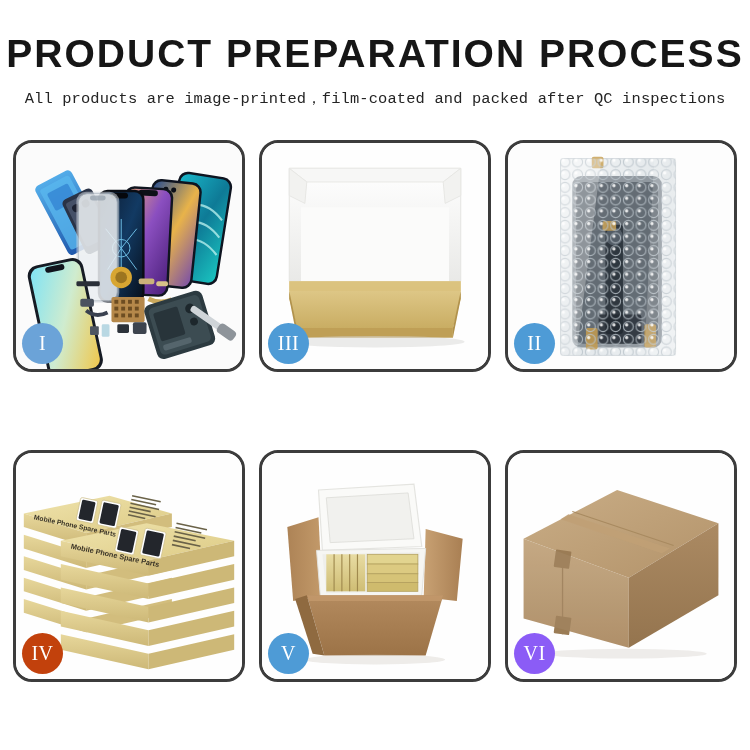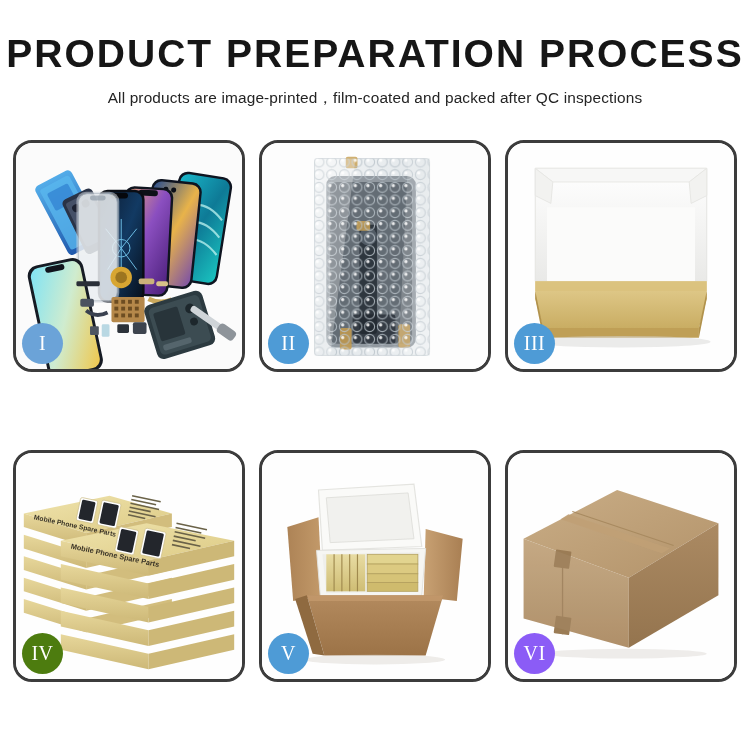--- a/index.html
+++ b/index.html
@@ -29,20 +29,21 @@
     color: #161616;
     margin: 0;
     font-family: "Liberation Sans", sans-serif;
   }
   .page-subtitle {
     font-size: 15.4px;
     font-weight: 400;
     color: #242424;
     margin: 13px 0 0 0;
     letter-spacing: 0.15px;
+    font-family: Liberation Mono, monospace;
   }
 
   
   .grid {
     position: absolute;
     top: 140px;
     left: 13px;
     width: 724px;
     display: grid;
     grid-template-columns: repeat(3, 232px);
@@ -76,21 +77,21 @@
     font-family: "Liberation Serif", serif;
     font-size: 20px;
     line-height: 41px;
     text-align: center;
     letter-spacing: 0.5px;
     z-index: 30;
   }
   .badge.b1 { background: #6ba3d8; }
   .badge.b2 { background: #4e9bd6; }
   .badge.b3 { background: #4e9bd6; }
-  .badge.b4 { background: #4d7c0f; }
+  .badge.b4 { background: #c2410c; }
   .badge.b5 { background: #4e9bd6; }
   .badge.b6 { background: #8b5cf6; }
 
   svg.art { display:block; width:100%; height:100%; }
 </style>
 </head>
 <body>
 
 <div class="header">
   <h1 class="page-title">PRODUCT PREPARATION PROCESS</h1>
@@ -238,20 +239,61 @@
         </g>
       </svg>
     </div>
     <div class="badge b1">I</div>
   </div>
 
   <div class="panel">
     <div class="panel-media">
       <svg class="art" viewBox="0 0 232 232" preserveAspectRatio="xMidYMid slice">
         <defs>
+          <linearGradient id="p3lid" x1="0" y1="0" x2="0" y2="1">
+            <stop offset="0" stop-color="#ffffff"></stop>
+              <stop offset="1" stop-color="#e9e9e7"></stop>
+          </linearGradient>
+          <linearGradient id="p3kraft" x1="0" y1="0" x2="0" y2="1">
+            <stop offset="0" stop-color="#e3cd8f"></stop>
+              <stop offset="1" stop-color="#c9ad63"></stop>
+          </linearGradient>
+          <pattern id="bub3" width="11" height="11" patternUnits="userSpaceOnUse">
+            <circle cx="5.5" cy="5.5" r="4.3" fill="#737b88" stroke="#5d6472" stroke-width="0.9"></circle>
+            <circle cx="4" cy="4" r="1.4" fill="#aab1bb" opacity="0.8"></circle>
+          </pattern>
+        </defs>
+        <rect width="232" height="232" fill="#fefefe"></rect>
+
+        <path d="M28 26 L204 26 L204 142 L28 142 Z" fill="url(#p3lid)" stroke="#e3e3e0" stroke-width="1"></path>
+        <path d="M28 26 L46 40 L186 40 L204 26 Z" fill="#f7f7f6" stroke="#e8e8e5" stroke-width="1"></path>
+        <path d="M28 26 L28 54 L44 62 L46 40 Z" fill="#f2f2f0" stroke="#e6e6e3" stroke-width="1"></path>
+        <path d="M204 26 L204 54 L188 62 L186 40 Z" fill="#f2f2f0" stroke="#e6e6e3" stroke-width="1"></path>
+
+        <rect x="40" y="66" width="152" height="76" fill="#fbfbfa"></rect>
+
+        <path d="M38 146 L194 146 L188 178 L44 178 Z" fill="url(#bub3)"></path>
+
+        <path d="M28 142 L204 142 L204 160 L196 190 L36 190 L28 160 Z" fill="url(#p3kraft)"></path>
+        <path d="M36 190 L196 190 L196 200 L36 200 Z" fill="#bf9f56"></path>
+        <path d="M28 142 L204 142 L204 152 L28 152 Z" fill="#d9c07c" opacity="0.8"></path>
+
+        <path d="M28 152 L36 190 L36 200 L28 160 Z" fill="#b1924c"></path>
+        <path d="M204 152 L196 190 L196 200 L204 160 Z" fill="#b1924c"></path>
+
+        <ellipse cx="116" cy="204" rx="92" ry="6" fill="#d8d8d6" opacity="0.5"></ellipse>
+      </svg>
+    </div>
+    <div class="badge b3">III</div>
+  </div>
+
+  <div class="panel">
+    <div class="panel-media">
+      <svg class="art" viewBox="0 0 232 232" preserveAspectRatio="xMidYMid slice">
+        <defs>
           <linearGradient id="p2bag" x1="0" y1="0" x2="1" y2="1">
             <stop offset="0" stop-color="#f3f5f6"></stop>
               <stop offset="0.5" stop-color="#e2e7ea"></stop>
               <stop offset="1" stop-color="#eef1f3"></stop>
           </linearGradient>
           <pattern id="bubbles" width="13" height="13" patternUnits="userSpaceOnUse">
             <circle cx="6.5" cy="6.5" r="5.1" fill="none" stroke="#b9c2c9" stroke-width="1.1" opacity="0.85"></circle>
             <circle cx="4.8" cy="4.8" r="1.7" fill="#ffffff" opacity="0.9"></circle>
           </pattern>
         </defs>
@@ -271,61 +313,20 @@
         <rect x="80" y="190" width="12" height="22" rx="2" fill="#c49b4e" opacity="0.85"></rect>
         <rect x="140" y="186" width="12" height="24" rx="2" fill="#c49b4e" opacity="0.85"></rect>
 
         <rect x="54" y="16" width="118" height="202" fill="url(#bubbles)" opacity="0.95"></rect>
 
         <path d="M54 16 L96 16 L70 218 L54 218 Z" fill="#ffffff" opacity="0.28"></path>
         <path d="M150 16 L172 16 L172 218 L140 218 Z" fill="#ffffff" opacity="0.18"></path>
       </svg>
     </div>
     <div class="badge b2">II</div>
-  </div>
-
-  <div class="panel">
-    <div class="panel-media">
-      <svg class="art" viewBox="0 0 232 232" preserveAspectRatio="xMidYMid slice">
-        <defs>
-          <linearGradient id="p3lid" x1="0" y1="0" x2="0" y2="1">
-            <stop offset="0" stop-color="#ffffff"></stop>
-              <stop offset="1" stop-color="#e9e9e7"></stop>
-          </linearGradient>
-          <linearGradient id="p3kraft" x1="0" y1="0" x2="0" y2="1">
-            <stop offset="0" stop-color="#e3cd8f"></stop>
-              <stop offset="1" stop-color="#c9ad63"></stop>
-          </linearGradient>
-          <pattern id="bub3" width="11" height="11" patternUnits="userSpaceOnUse">
-            <circle cx="5.5" cy="5.5" r="4.3" fill="#737b88" stroke="#5d6472" stroke-width="0.9"></circle>
-            <circle cx="4" cy="4" r="1.4" fill="#aab1bb" opacity="0.8"></circle>
-          </pattern>
-        </defs>
-        <rect width="232" height="232" fill="#fefefe"></rect>
-
-        <path d="M28 26 L204 26 L204 142 L28 142 Z" fill="url(#p3lid)" stroke="#e3e3e0" stroke-width="1"></path>
-        <path d="M28 26 L46 40 L186 40 L204 26 Z" fill="#f7f7f6" stroke="#e8e8e5" stroke-width="1"></path>
-        <path d="M28 26 L28 54 L44 62 L46 40 Z" fill="#f2f2f0" stroke="#e6e6e3" stroke-width="1"></path>
-        <path d="M204 26 L204 54 L188 62 L186 40 Z" fill="#f2f2f0" stroke="#e6e6e3" stroke-width="1"></path>
-
-        <rect x="40" y="66" width="152" height="76" fill="#fbfbfa"></rect>
-
-        <path d="M38 146 L194 146 L188 178 L44 178 Z" fill="url(#bub3)"></path>
-
-        <path d="M28 142 L204 142 L204 160 L196 190 L36 190 L28 160 Z" fill="url(#p3kraft)"></path>
-        <path d="M36 190 L196 190 L196 200 L36 200 Z" fill="#bf9f56"></path>
-        <path d="M28 142 L204 142 L204 152 L28 152 Z" fill="#d9c07c" opacity="0.8"></path>
-
-        <path d="M28 152 L36 190 L36 200 L28 160 Z" fill="#b1924c"></path>
-        <path d="M204 152 L196 190 L196 200 L204 160 Z" fill="#b1924c"></path>
-
-        <ellipse cx="116" cy="204" rx="92" ry="6" fill="#d8d8d6" opacity="0.5"></ellipse>
-      </svg>
-    </div>
-    <div class="badge b3">III</div>
   </div>
 
   <div class="panel">
     <div class="panel-media">
       <svg class="art" viewBox="0 0 232 232" preserveAspectRatio="xMidYMid slice">
         <defs>
           <linearGradient id="p4top" x1="0" y1="0" x2="1" y2="1">
             <stop offset="0" stop-color="#efe3ac"></stop>
               <stop offset="1" stop-color="#ddcb86"></stop>
           </linearGradient>

